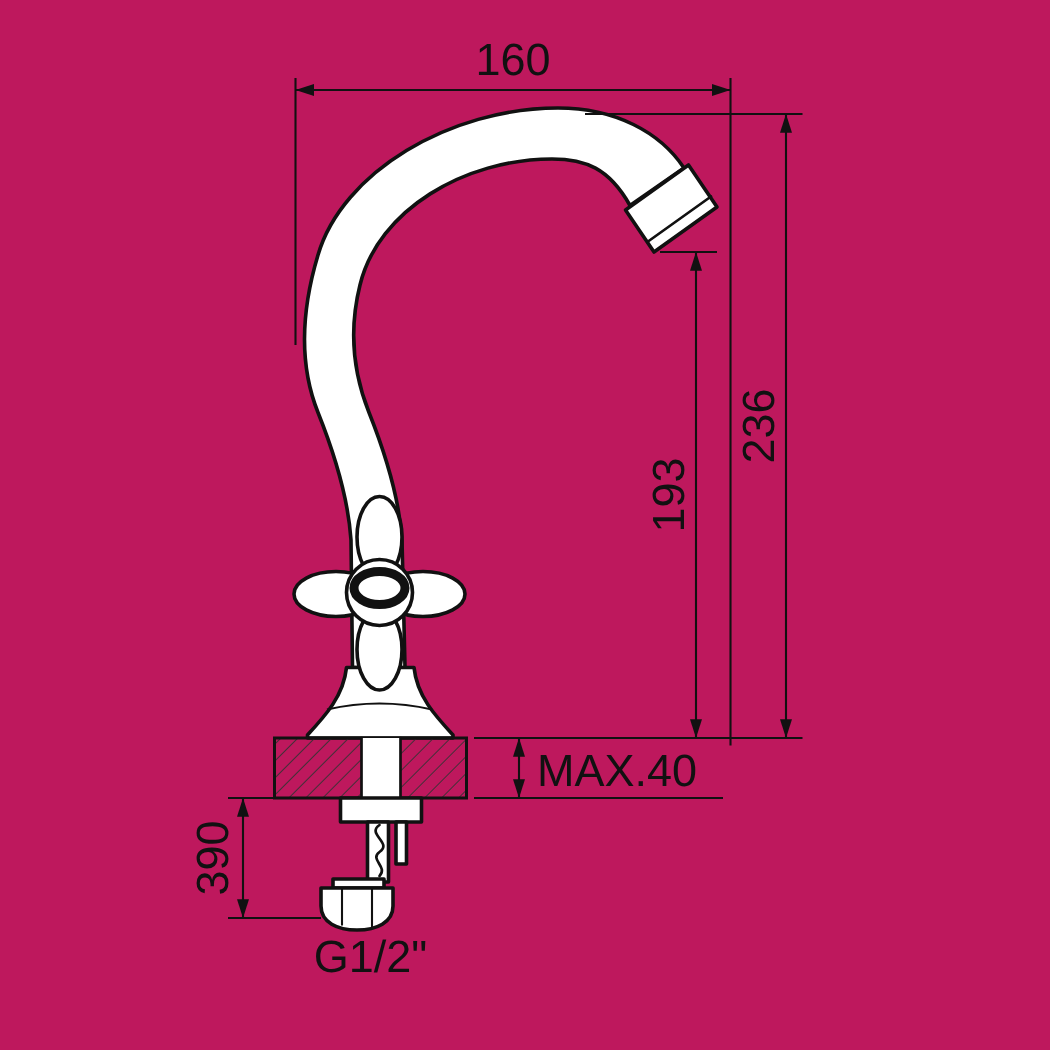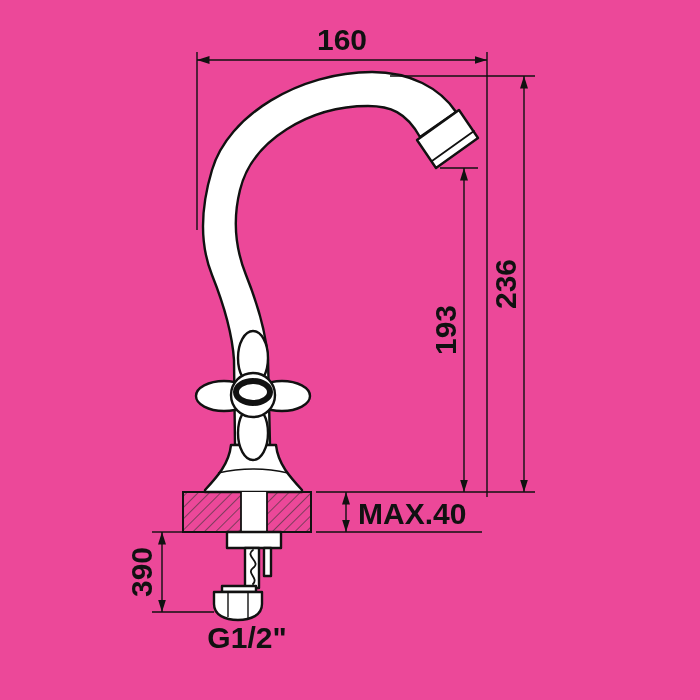--- a/index.html
+++ b/index.html
@@ -1,20 +1,19 @@
 <!DOCTYPE html>
 <html><head>
 <meta charset="utf-8">
 <style>
   html,body{margin:0;padding:0;background:#ffffff;}
   .page{
-    width:700px;height:700px;position:relative;background:#ec4899;
+    width:700px;height:700px;position:relative;background:#be185d;
     font-family:"Liberation Sans", sans-serif;
     overflow:hidden;
-    font-weight:bold;
   }
   svg{display:block;}
   text{
     font-family:"Liberation Sans", sans-serif;
     font-size:30px;
     fill:#111111;
   }
   .outline{fill:#ffffff;stroke:#111111;stroke-width:2.4;stroke-linejoin:round;stroke-linecap:round;}
   .thin{fill:none;stroke:#111111;stroke-width:1.4;}
   .detail{fill:none;stroke:#111111;stroke-width:1.8;stroke-linecap:round;}

